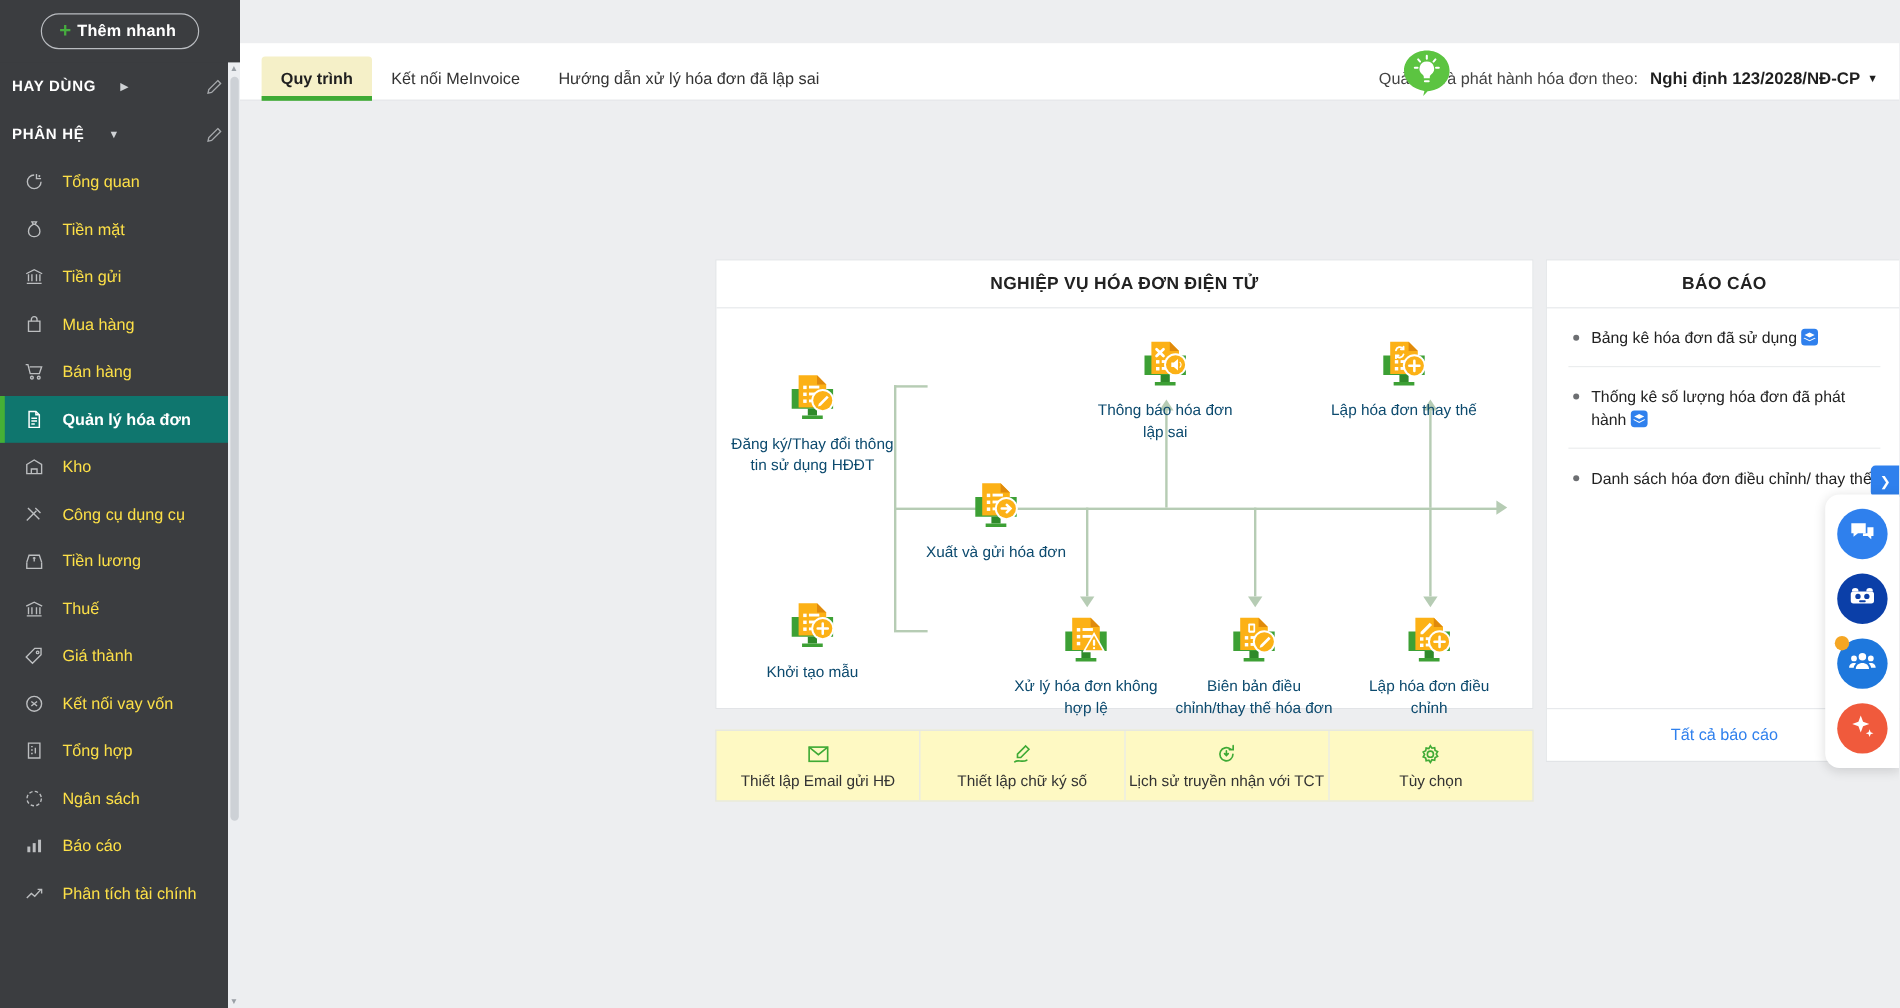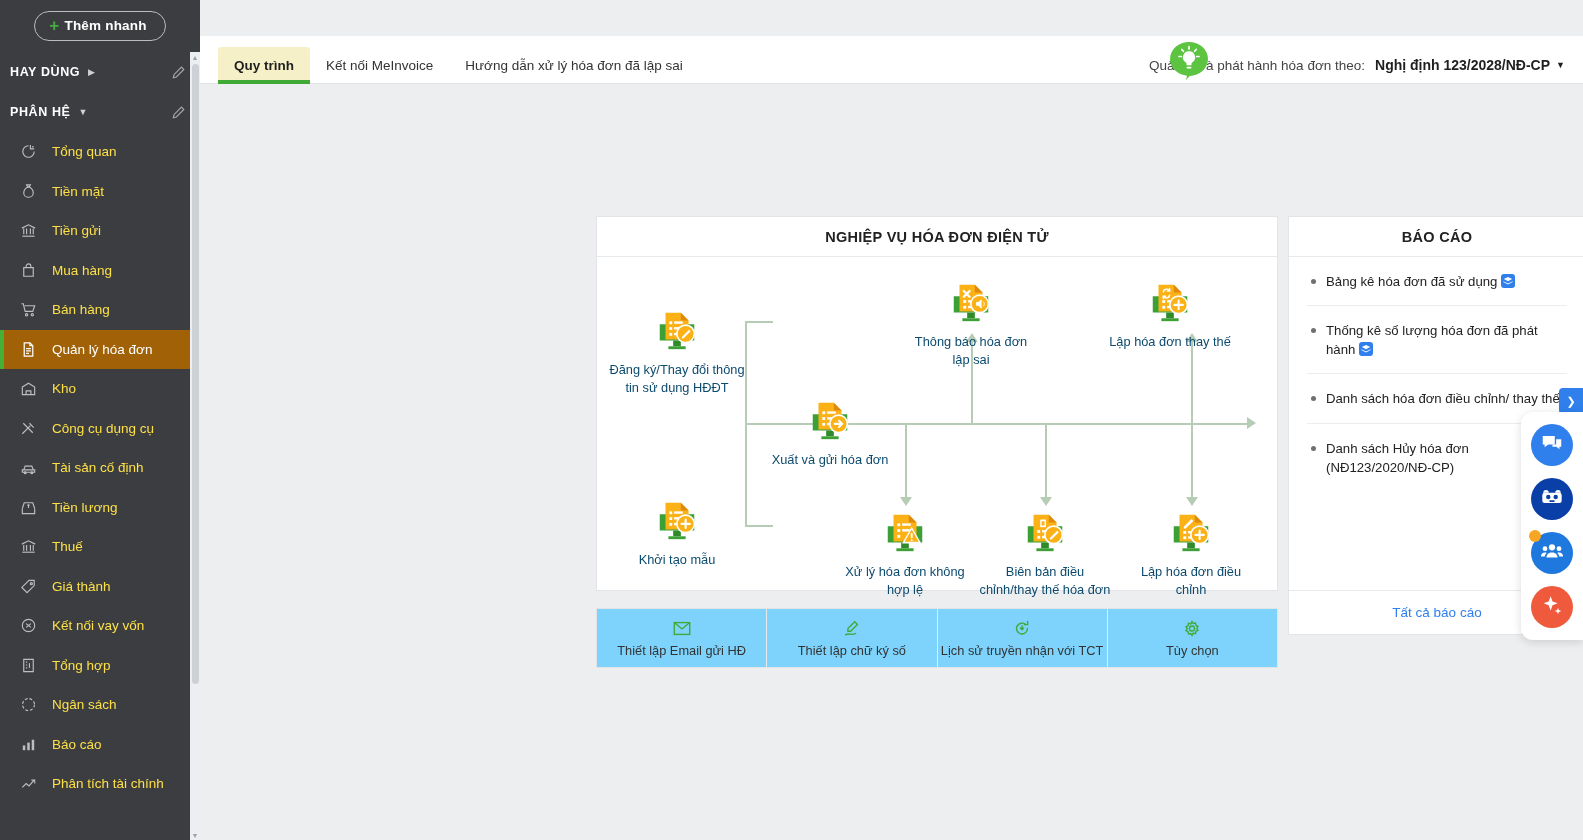--- a/index.html
+++ b/index.html
@@ -36,33 +36,33 @@
 
   .sb-scroll {
     height: 788px; overflow: hidden; position: relative;
   }
   .sb-group {
     display: flex; align-items: center; justify-content: space-between;
     padding: 0 14px 0 10px; height: 40px;
   }
   .sb-group .glabel {
     font-size: 12.5px; font-weight: bold; letter-spacing: .6px; color: #ffffff;
-    display: flex; align-items: center; gap: 8px;
+    display: flex; align-items: center; gap: 20px;
   }
   .caret-r { font-size: 9px; color: #cfd2d5; }
   .caret-d { font-size: 9px; color: #cfd2d5; }
   .pencil { width: 15px; height: 15px; opacity: .72; }
 
   .sb-item {
     height: 39.5px; display: flex; align-items: center; gap: 13px;
     padding-left: 18px; font-size: 13.5px; color: #fde047; cursor: pointer;
     position: relative;
   }
   .sb-item .ic { width: 21px; height: 21px; flex: 0 0 21px; display:flex; align-items:center; justify-content:center; opacity: .82; }
-  .sb-item.active { background: #a16207; font-weight: normal; color: #fff; }
+  .sb-item.active { background: #0f766e; font-weight: bold; color: #fff; }
   .sb-item.active::before {
     content: ""; position: absolute; left: 0; top: 0; bottom: 0; width: 4px; background: #45b035;
   }
   .sb-item.active .ic { opacity: 1; }
 
   
   .sb-bar {
     position: absolute; top: 52px; right: 0; width: 10px; height: 788px;
     background: #eceef1;
   }
@@ -136,21 +136,21 @@
     width: 14px; height: 14px; border-radius: 3px; background: #2f80ed; position: relative;
   }
   .rep-foot {
     height: 44px; border-top: 1px solid #e7e9ec; display: flex; align-items: center; justify-content: center;
   }
   .rep-foot a { font-size: 13.5px; color: #2f80ed; text-decoration: none; cursor: pointer; }
 
   
   .actions {
     position: absolute; left: 396px; top: 560px; width: 682px;
-    display: flex; background: #7dd3fc; border: 1px solid #e2e4e7; height: 60px;
+    display: flex; background: #fef9c3; border: 1px solid #e2e4e7; height: 60px;
   }
   .act {
     flex: 1; display: flex; flex-direction: column; align-items: center; justify-content: center;
     gap: 5px; font-size: 12.8px; color: #333; cursor: pointer; border-right: 1px solid #e7e9ec;
   }
   .act:last-child { border-right: none; }
   .act .aic { height: 20px; display: flex; align-items: center; }
 
   
   .node { position: absolute; width: 120px; text-align: center; }
@@ -301,31 +301,20 @@
         <span class="ic">
           <svg viewBox="0 0 20 20" width="19" height="19" fill="none" stroke="#d9dbdd" stroke-width="1.2">
             <path d="M3.5 15.5L12 7"></path>
               <path d="M11 4.5l4.5 4.5"></path>
               <path d="M4.5 4.5l10 10"></path>
           </svg>
         </span>
         <span>Công cụ dụng cụ</span>
       </div>
 
-      <div class="sb-item">
-        <span class="ic">
-          <svg viewBox="0 0 20 20" width="19" height="19" fill="none" stroke="#d9dbdd" stroke-width="1.2">
-            <path d="M3.5 12.5h13v2.5h-13z"></path>
-              <path d="M5 12.5l1.5-4h7l1.5 4"></path>
-              <circle cx="6.5" cy="15.5" r="1"></circle>
-              <circle cx="13.5" cy="15.5" r="1"></circle>
-          </svg>
-        </span>
-        <span>Tài sản cố định</span>
-      </div>
 
       <div class="sb-item">
         <span class="ic">
           <svg viewBox="0 0 20 20" width="19" height="19" fill="none" stroke="#d9dbdd" stroke-width="1.2">
             <path d="M3.5 11v5.5h13V11"></path>
               <path d="M3.5 11l2-6h9l2 6"></path>
               <path d="M10 6.5v4M8.8 7.5h2.4"></path>
           </svg>
         </span>
         <span>Tiền lương</span>
@@ -714,24 +703,20 @@
                       </g>
                     </svg>
               </span></span>
             </div>
 
             <div class="rep-item">
               <span class="dot"></span>
               <span class="txt">Danh sách hóa đơn điều chỉnh/ thay thế</span>
             </div>
 
-            <div class="rep-item">
-              <span class="dot"></span>
-              <span class="txt">Danh sách Hủy hóa đơn (NĐ123/2020/NĐ-CP)</span>
-            </div>
 
           </div>
           <div class="rep-foot">
             <a>Tất cả báo cáo</a>
           </div>
         </div>
 
       </div>
 
       <div class="actions">

